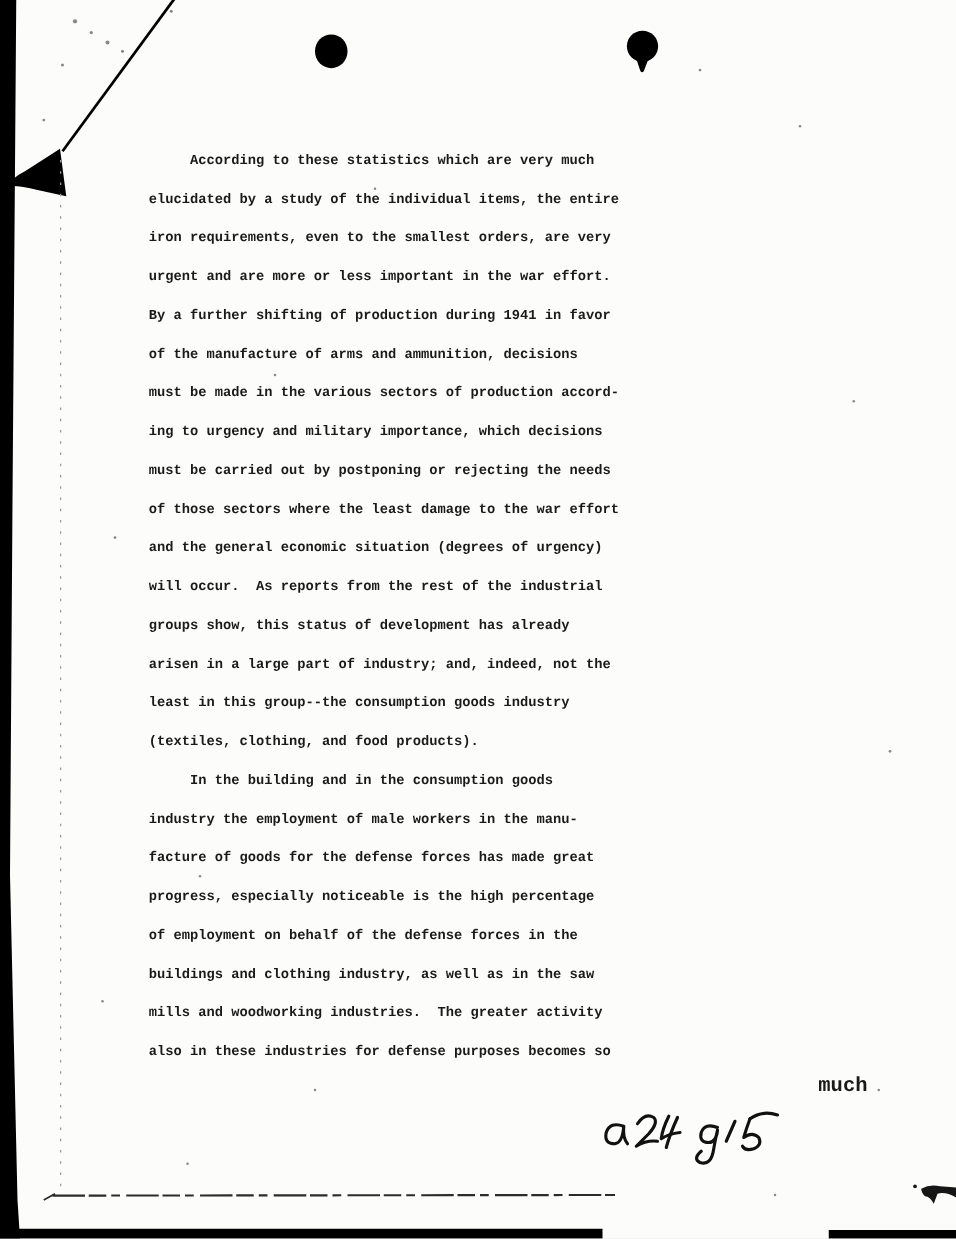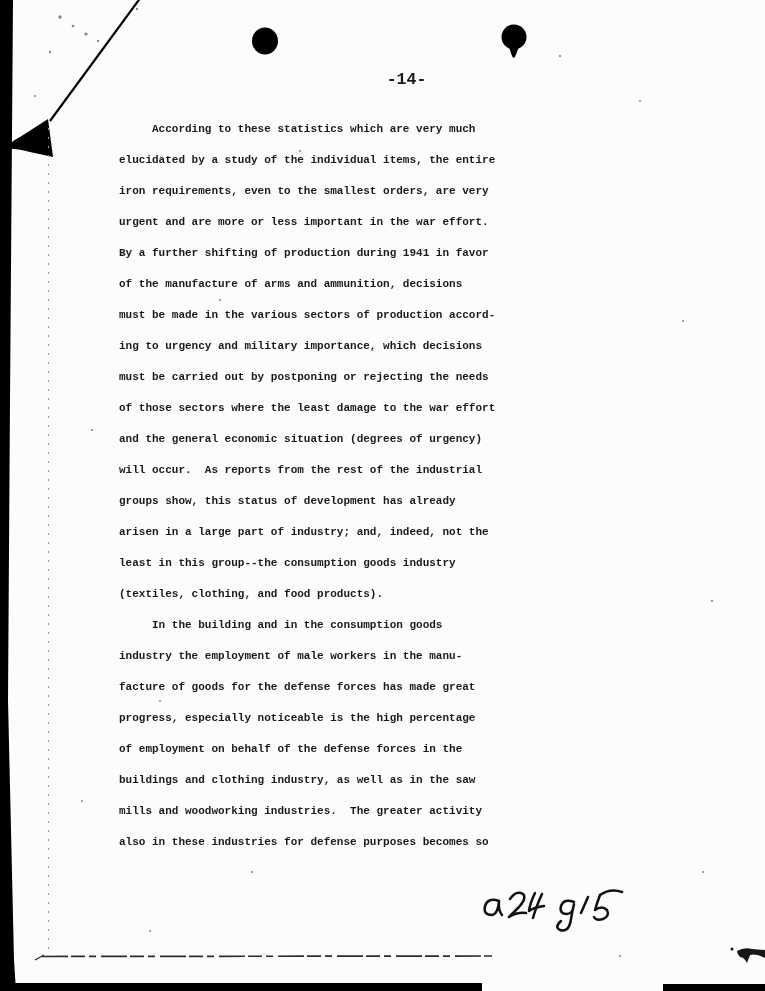--- a/index.html
+++ b/index.html
@@ -76,24 +76,24 @@
         <circle cx="160" cy="701" r="1.0"></circle>
       <circle cx="712" cy="601" r="1.1"></circle>
         <circle cx="252" cy="872" r="1.0"></circle>
       <circle cx="150" cy="931" r="1.0"></circle>
         <circle cx="620" cy="956" r="1.0"></circle>
       <circle cx="703" cy="872" r="1.0"></circle>
         <circle cx="82" cy="801" r="1.0"></circle>
     </g>
   </svg>
 
-  <div class="page-number">-14-</div>
 
   <div class="body-text"><div class="line">     According to these statistics which are very much</div><div class="line">elucidated by a study of the individual items, the entire</div><div class="line">iron requirements, even to the smallest orders, are very</div><div class="line">urgent and are more or less important in the war effort.</div><div class="line">By a further shifting of production during 1941 in favor</div><div class="line">of the manufacture of arms and ammunition, decisions</div><div class="line">must be made in the various sectors of production accord-</div><div class="line">ing to urgency and military importance, which decisions</div><div class="line">must be carried out by postponing or rejecting the needs</div><div class="line">of those sectors where the least damage to the war effort</div><div class="line">and the general economic situation (degrees of urgency)</div><div class="line">will occur.  As reports from the rest of the industrial</div><div class="line">groups show, this status of development has already</div><div class="line">arisen in a large part of industry; and, indeed, not the</div><div class="line">least in this group--the consumption goods industry</div><div class="line">(textiles, clothing, and food products).</div><div class="line">     In the building and in the consumption goods</div><div class="line">industry the employment of male workers in the manu-</div><div class="line">facture of goods for the defense forces has made great</div><div class="line">progress, especially noticeable is the high percentage</div><div class="line">of employment on behalf of the defense forces in the</div><div class="line">buildings and clothing industry, as well as in the saw</div><div class="line">mills and woodworking industries.  The greater activity</div><div class="line">also in these industries for defense purposes becomes so</div></div>
 
+  <div class="catchword">much</div>
 
   <svg class="annotation" viewBox="0 0 155 55" role="img" aria-label="a 24 g 15">
     <g fill="none" stroke="#111" stroke-width="2.5" stroke-linecap="round" stroke-linejoin="round">
       <path d="M21,16 Q10,12 7,21 Q5,30 14,30 Q20,29 21,16 Q20,25 24,30"></path>
       <path d="M32,14 Q38,5 45,9 Q49,13 41,22 Q34,29 31,32 Q39,27 48,28"></path>
       <path d="M57,8 Q52,18 51,26 Q57,22 66,21"></path>
       <path d="M64,9 Q58,22 55,33"></path>
       <path d="M96,17 Q86,13 83,21 Q81,29 89,29 Q95,29 96,19 Q94,28 93,34 Q91,48 82,45 Q76,42 83,36"></path>
       <path d="M110,12 L103,28"></path>
       <path d="M122,10 Q119,18 117,25 Q124,20 129,25 Q132,31 125,34 Q118,36 116,32"></path>

